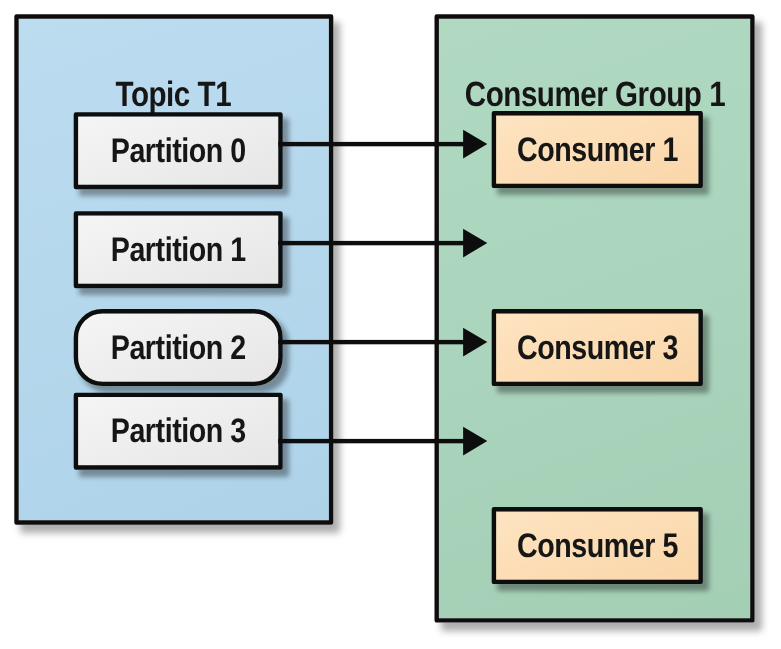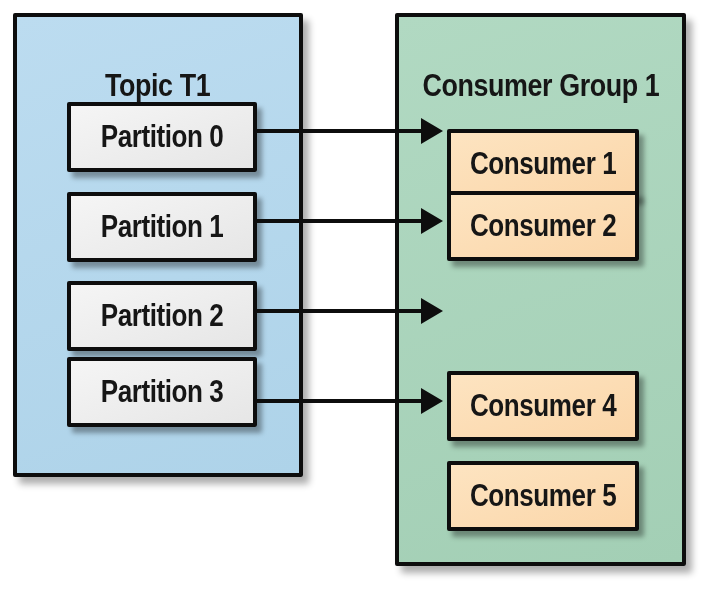--- a/index.html
+++ b/index.html
@@ -48,22 +48,22 @@
     font-size: 31px; font-weight: bold; color: #161616;
   }
   .partition {
     left: 50px; width: 190px;
     background: linear-gradient(160deg, #f5f5f5 0%, #e6e6e6 100%);
   }
   .consumer {
     left: 48px; width: 192px;
     background: linear-gradient(160deg, #fde4c1 0%, #fbd6a9 100%);
   }
-  .p0 { top: 85px; }  .p1 { top: 175px; align-items: center; }  .p2 { top: 264px; }  .p3 { top: 340px; }
-  .c0 { top: 84px; margin-top: 28px; }  .c1 { top: 174px; }  .c2 { top: 264px; }  .c3 { top: 354px; }  .c4 { top: 444px; text-align: right; }
+  .p0 { top: 85px; }  .p1 { top: 175px; align-items: center; }  .p2 { top: 264px; border-radius: 26px; }  .p3 { top: 340px; }
+  .c0 { top: 84px; }  .c1 { top: 174px; }  .c2 { top: 264px; }  .c3 { top: 354px; }  .c4 { top: 444px; text-align: right; }
   .arrow {
     position: absolute;
     left: 253px; width: 190px; height: 26px;
     z-index: 5;
   }
   .a0 { top: 118px; }  .a1 { top: 208px; }  .a2 { top: 298px; }  .a3 { top: 388px; }
   .arrow-line {
     position: absolute; left: 0; top: 11px;
     width: 169px; height: 4px;
     background: #0d0d0d;
@@ -101,25 +101,22 @@
   </section>
 
   <section class="container group-container">
     <h2 class="container-title">
         <span class="condensed">Consumer Group 1</span>
       </h2>
 
     <div class="node consumer c0">
       <span class="condensed">Consumer 1</span>
     </div>
-    <div class="node consumer c1">
-      <span class="condensed">Consumer 2</span>
-    </div>
-    <div class="node consumer c3">
-      <span class="condensed">Consumer 4</span>
+    <div class="node consumer c2">
+      <span class="condensed">Consumer 3</span>
     </div>
     <div class="node consumer c4">
       <span class="condensed">Consumer 5</span>
     </div>
   </section>
 
   <div class="arrow a0">
     <div class="arrow-line"></div>
     <div class="arrow-head"></div>
   </div>

